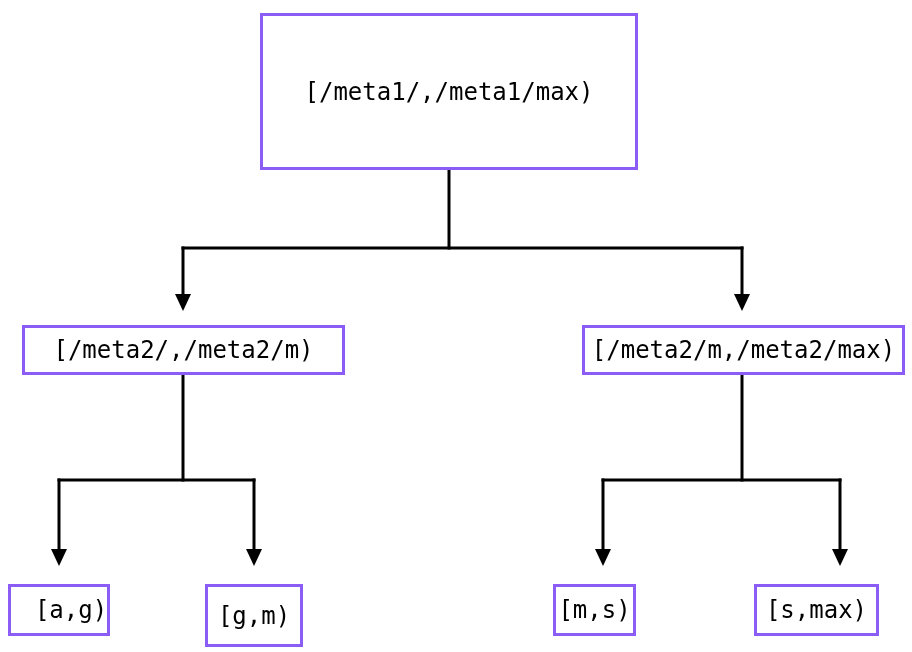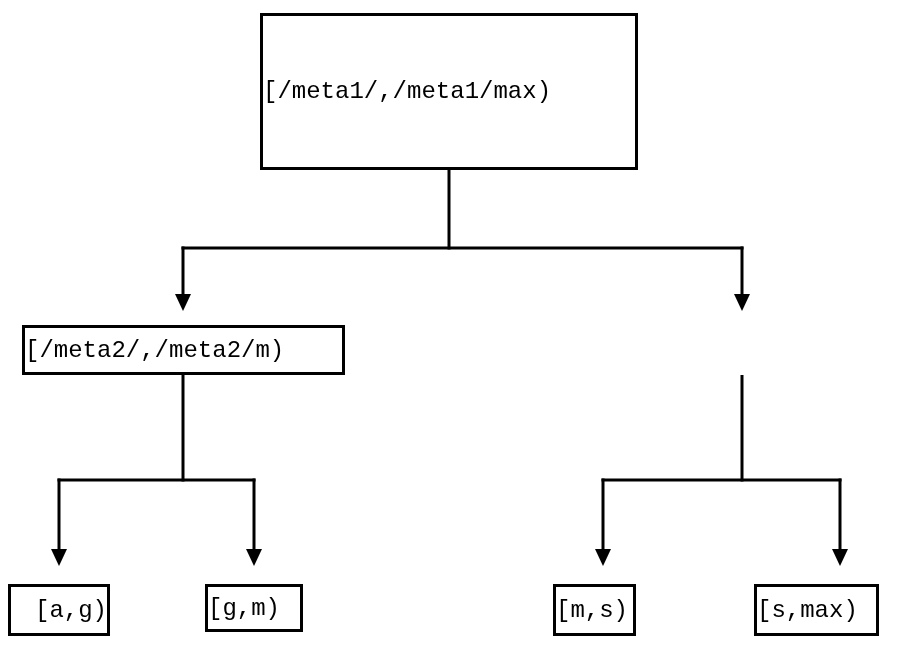--- a/index.html
+++ b/index.html
@@ -19,35 +19,34 @@
   .edges {
     position: absolute;
     left: 0;
     top: 0;
     width: 912px;
     height: 652px;
   }
   .node {
     position: absolute;
     box-sizing: border-box;
-    border: 3px solid #000000;
+    border: 3px solid #8b5cf6;
     background: #ffffff;
     display: flex;
     align-items: center;
-    justify-content: flex-start;
+    justify-content: center;
     font-size: 24px;
     letter-spacing: 0;
     white-space: nowrap;
-    font-family: Liberation Mono, monospace;
   }
   .node-root   { left: 260px; top: 13px;  width: 378px; height: 157px; }
   .node-l2a    { left: 22px;  top: 325px; width: 323px; height: 50px; }
   .node-l2b    { left: 582px; top: 325px; width: 323px; height: 50px; }
   .node-leaf1  { left: 8px;   top: 584px; width: 102px; height: 52px; padding-left: 24px; }
-  .node-leaf2  { left: 205px; top: 584px; width: 98px;  height: 48px; }
+  .node-leaf2  { left: 205px; top: 584px; width: 98px;  height: 63px; }
   .node-leaf3  { left: 553px; top: 584px; width: 83px;  height: 52px; }
   .node-leaf4  { left: 754px; top: 584px; width: 125px; height: 52px; }
   line { stroke: #000000; stroke-width: 3; }
   polygon { fill: #000000; stroke: none; }
 </style>
 </head>
 <body>
 
 <div class="canvas">
 
@@ -100,20 +99,23 @@
   </svg>
 
   <div class="node node-root">
     <span>[/meta1/,/meta1/max)</span>
   </div>
 
   <div class="node node-l2a">
     <span>[/meta2/,/meta2/m)</span>
   </div>
 
+  <div class="node node-l2b">
+    <span>[/meta2/m,/meta2/max)</span>
+  </div>
 
   <div class="node node-leaf1">
     <span>[a,g)</span>
   </div>
 
   <div class="node node-leaf2">
     <span>[g,m)</span>
   </div>
 
   <div class="node node-leaf3">

